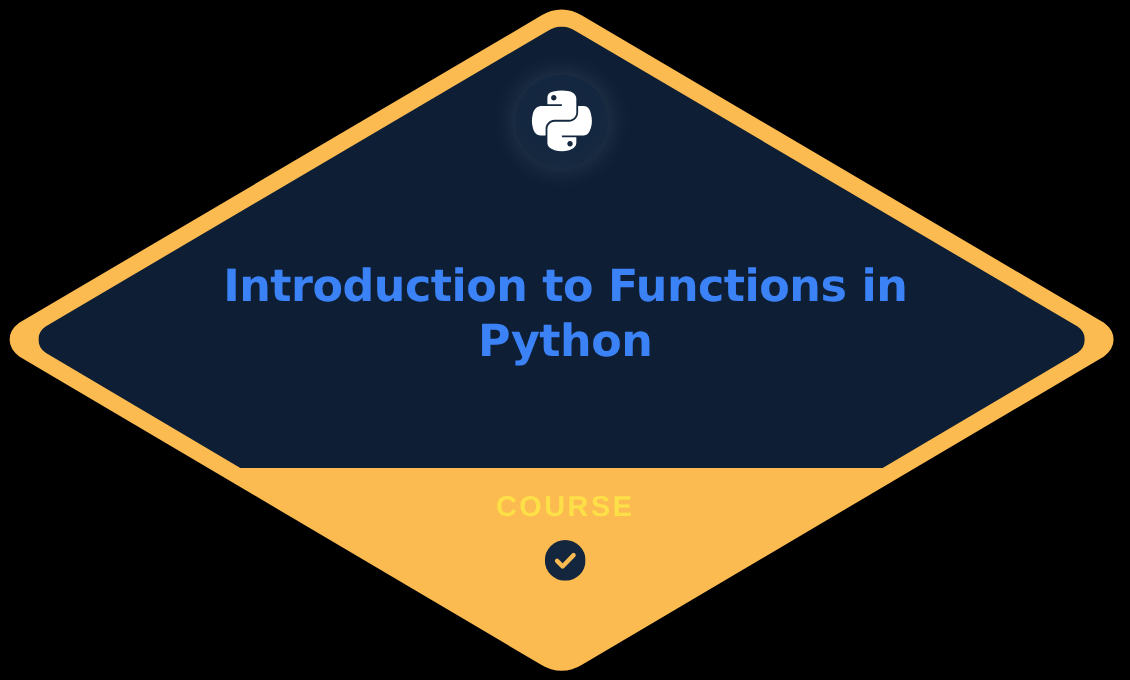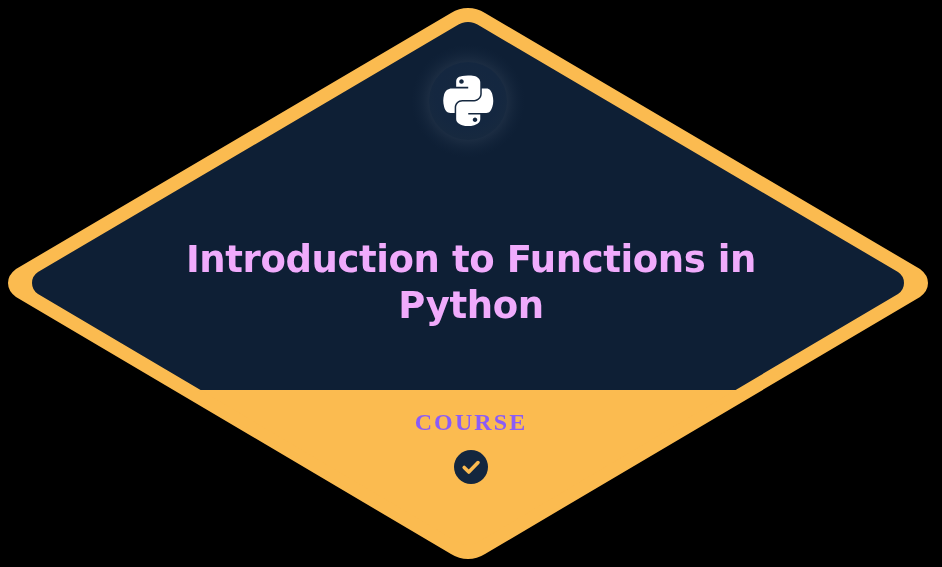--- a/index.html
+++ b/index.html
@@ -47,43 +47,43 @@
     left: 412px;
     top: 45px;
     width: 113px;
     height: 113px;
   }
 
   
   #course-title {
     position: absolute;
     left: 171px;
-    top: 237px;
+    top: 216px;
     width: 600px;
     text-align: center;
-    color: #f0abfc;
+    color: #3b82f6;
     font-family: "DejaVu Sans", "Liberation Sans", sans-serif;
     font-size: 37px;
     font-weight: bold;
     line-height: 46px;
     letter-spacing: -0.4px;
     white-space: pre-line;
   }
 
   
   #status-block {
     position: absolute;
     left: 171px;
     top: 405px;
     width: 600px;
     text-align: center;
   }
   .status-line {
-    color: #8b5cf6;
-    font-family: Liberation Serif, serif;
+    color: #fde047;
+    font-family: Liberation Sans, sans-serif;
     font-size: 24px;
     font-weight: bold;
     line-height: 35px;
     letter-spacing: 2.1px;
   }
   #status-check-wrap {
     margin-top: 10px;
     display: flex;
     justify-content: center;
     align-items: center;

